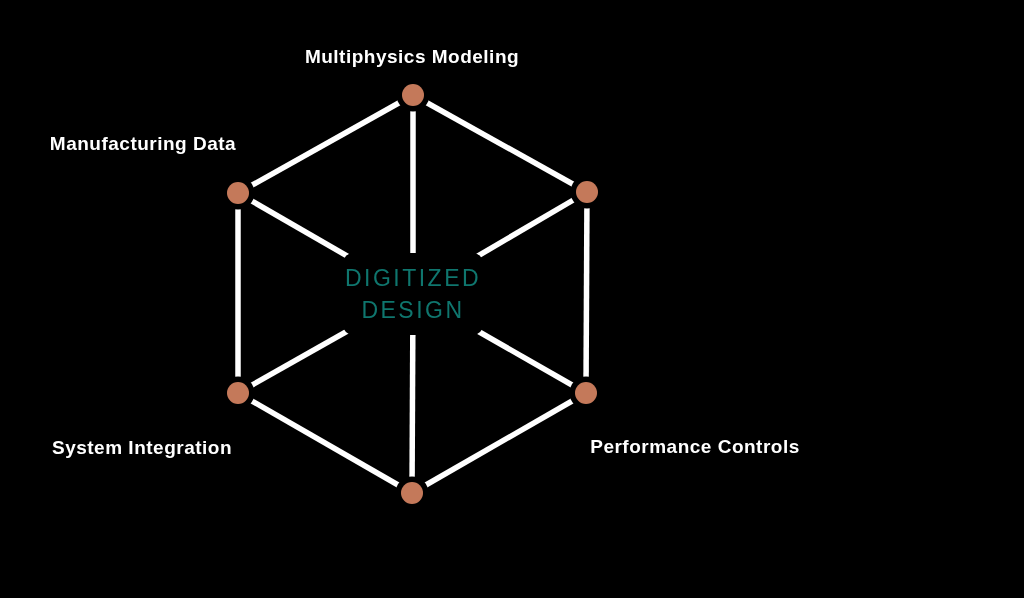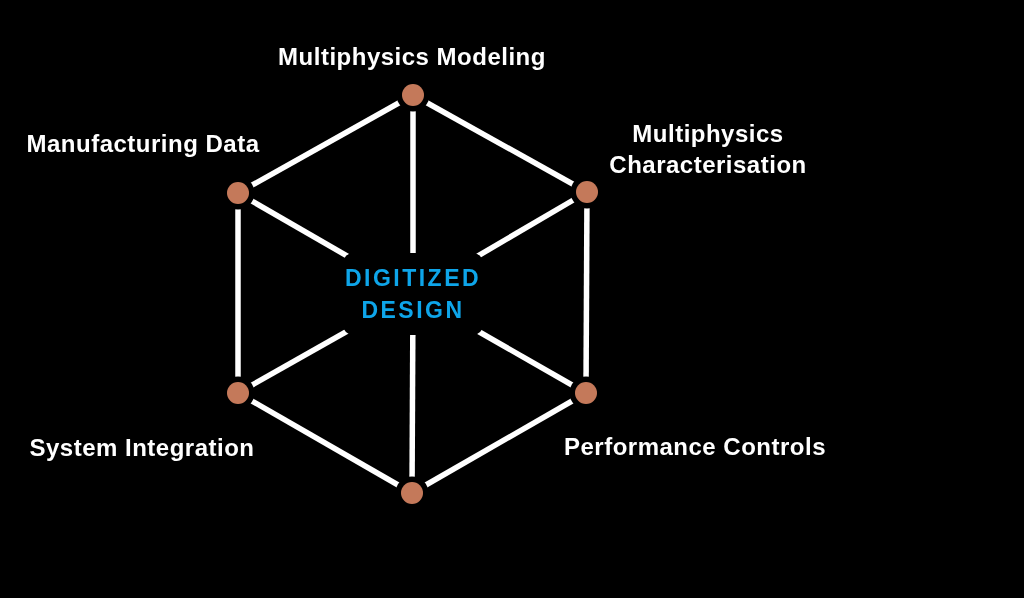--- a/index.html
+++ b/index.html
@@ -17,33 +17,33 @@
   }
   svg.diagram {
     position: absolute;
     left: 0; top: 0;
     width: 1024px; height: 598px;
   }
   .node-label {
     position: absolute;
     transform: translate(-50%, -50%);
     color: #ffffff;
-    font-size: 24px;
+    font-size: 19px;
     font-weight: bold;
     letter-spacing: 0.5px;
     white-space: pre-line;
-    text-align: center;
+    text-align: left;
     line-height: 1.3;
   }
   .center-label {
     position: absolute;
     transform: translate(-50%, -50%);
-    color: #0ea5e9;
+    color: #0f766e;
     font-size: 23px;
-    font-weight: bold;
+    font-weight: normal;
     letter-spacing: 2.5px;
     white-space: pre-line;
     text-align: center;
     line-height: 1.4;
   }
   
   .pos-modeling        { left: 412px; top: 57px;  }
   .pos-characterisation{ left: 708px; top: 149px; }
   .pos-performance     { left: 695px; top: 447px; }
   .pos-controls        { left: 417px; top: 539px; }
@@ -79,22 +79,20 @@
       <circle cx="412" cy="493" r="16.5" fill="#000000"></circle>
       <circle cx="412" cy="493" r="11" fill="#C4795A"></circle>
       <circle cx="238" cy="393" r="16.5" fill="#000000"></circle>
       <circle cx="238" cy="393" r="11" fill="#C4795A"></circle>
       <circle cx="238" cy="193" r="16.5" fill="#000000"></circle>
       <circle cx="238" cy="193" r="11" fill="#C4795A"></circle>
     </svg>
 
   <div class="node-label pos-modeling">Multiphysics Modeling</div>
 
-  <div class="node-label pos-characterisation">Multiphysics
-Characterisation</div>
 
   <div class="node-label pos-performance">Performance Controls</div>
 
 
   <div class="node-label pos-system">System Integration</div>
 
   <div class="node-label pos-manufacturing">Manufacturing Data</div>
 
   <div class="center-label pos-center">DIGITIZED
 DESIGN</div>

